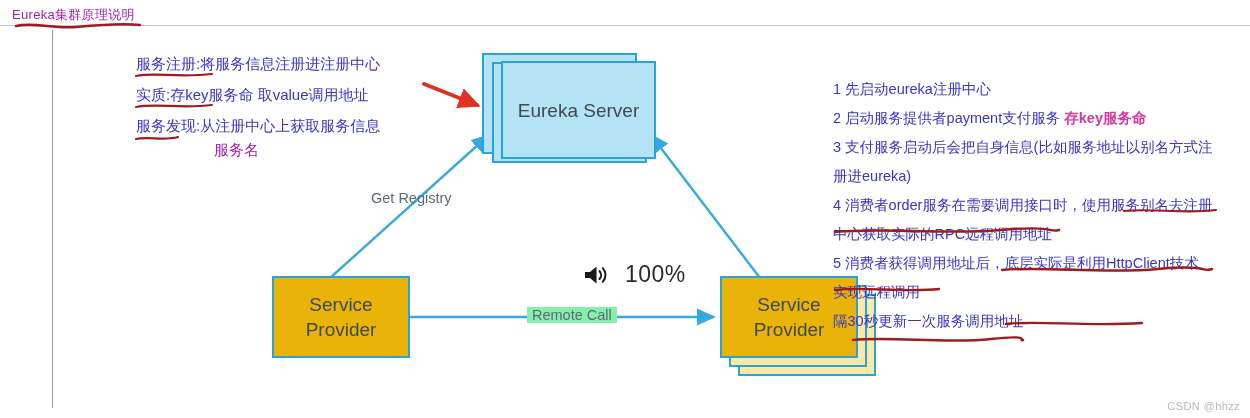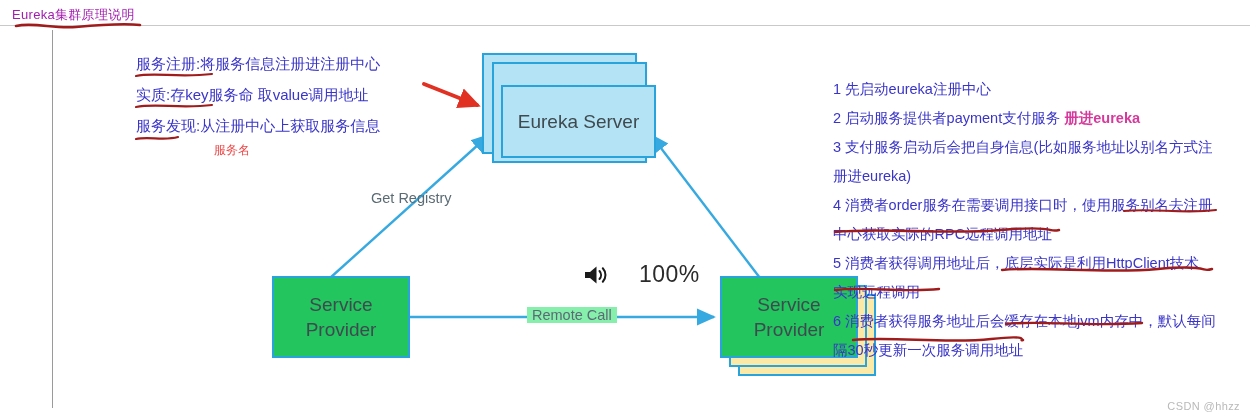--- a/index.html
+++ b/index.html
@@ -60,22 +60,22 @@
     font-size: 15px;
     line-height: 31px;
     white-space: nowrap;
   }
   .ann-left { left: 136px; top: 48px; }
   .ann-left .row { position: relative; height: 31px; }
   .ann-left .sub {
     position: absolute;
     left: 78px;
     top: 92px;
-    color: #ef4444;
-    font-size: 12px;
+    color: #a21caf;
+    font-size: 15px;
     line-height: 20px;
   }
 
   .ann-right {
     left: 833px;
     top: 75px;
     font-size: 14.5px;
     line-height: 29px;
   }
   .ann-right .row { position: relative; height: 29px; }
@@ -103,39 +103,39 @@
     display: flex;
     align-items: center;
     justify-content: center;
     text-align: center;
     color: #3f4a4f;
     font-size: 19px;
     line-height: 25px;
     font-family: "Liberation Sans", sans-serif;
   }
   .node.eureka { background: #b3e3f5; }
-  .node.warm   { background: #22c55e; }
+  .node.warm   { background: #eab308; }
   .node.ghost  { background: #b3e3f5; }
   .node.ghost-warm { background: #fbe9a8; }
 
   .edge-label {
     position: absolute;
     color: #5a6b74;
     font-size: 14.5px;
     white-space: nowrap;
   }
 
   
   .volume-osd {
     position: absolute;
     left: 583px;
     top: 261px;
     display: flex;
     align-items: center;
-    gap: 29px;
+    gap: 15px;
   }
   .volume-osd .pct {
     font-size: 23px;
     color: #2b2b2b;
     font-family: "Liberation Sans", sans-serif;
     letter-spacing: .5px;
   }
 
   
   .watermark {
@@ -175,21 +175,21 @@
 
     <line x1="410" y1="317" x2="714" y2="317" stroke="#36a9e0" stroke-width="2.4" marker-end="url(#ah-blue)"></line>
 
     <g>
       <line x1="424" y1="84" x2="477" y2="105" stroke="#e03123" stroke-width="4" stroke-linecap="round" marker-end="url(#ah-red)"></line>
     </g>
   </svg>
 
   <div class="node ghost" style="left:482px; top:53px; width:155px; height:101px;"></div>
   <div class="node ghost" style="left:492px; top:62px; width:155px; height:101px;"></div>
-  <div class="node eureka" style="left:501px; top:85px; width:155px; height:73px;text-align:right;">
+  <div class="node eureka" style="left:501px; top:61px; width:155px; height:98px;text-align:right;">
     <span>Eureka Server</span>
   </div>
 
   <div class="node warm" style="left:272px; top:276px; width:138px; height:82px; flex-direction:column;">
     <span>Service</span>
     <span>Provider</span>
   </div>
 
   <div class="node ghost-warm" style="left:738px; top:294px; width:138px; height:82px;"></div>
   <div class="node ghost-warm" style="left:729px; top:285px; width:138px; height:82px;"></div>
@@ -223,42 +223,39 @@
   <svg class="stroke" style="left:134px; top:134px;" width="46" height="8" viewBox="0 0 46 8">
     <path d="M2 5 C 14 2, 30 7, 44 3" stroke="#a01c1c" stroke-width="2.2" fill="none" stroke-linecap="round"></path>
   </svg>
 
   <div class="ann ann-right">
     <div class="row">
       <span>1 先启动eureka注册中心</span>
     </div>
     <div class="row">
       <span>2 启动服务提供者payment支付服务</span>
-      <span class="hl-pink">册进eureka</span>
+      <span class="hl-pink">存key服务命</span>
     </div>
     <div class="row">
       <span>3 支付服务启动后会把自身信息(比如服务地址以别名方式注</span>
     </div>
     <div class="row">
       <span>册进eureka)</span>
     </div>
     <div class="row">
       <span>4 消费者order服务在需要调用接口时，使用服务别名去注册</span>
     </div>
     <div class="row">
       <span>中心获取实际的RPC远程调用地址</span>
     </div>
     <div class="row">
       <span>5 消费者获得调用地址后，底层实际是利用HttpClient技术</span>
     </div>
     <div class="row">
       <span>实现远程调用</span>
-    </div>
-    <div class="row">
-      <span>6 消费者获得服务地址后会缓存在本地jvm内存中，默认每间</span>
     </div>
     <div class="row">
       <span>隔30秒更新一次服务调用地址</span>
     </div>
   </div>
 
   <svg class="stroke" style="left:1122px; top:207px;" width="96" height="8" viewBox="0 0 96 8">
     <path d="M2 4 C 30 1, 62 7, 94 3" stroke="#a01c1c" stroke-width="2.2" fill="none" stroke-linecap="round"></path>
   </svg>
   <svg class="stroke" style="left:833px; top:226px;" width="228" height="10" viewBox="0 0 228 10">

